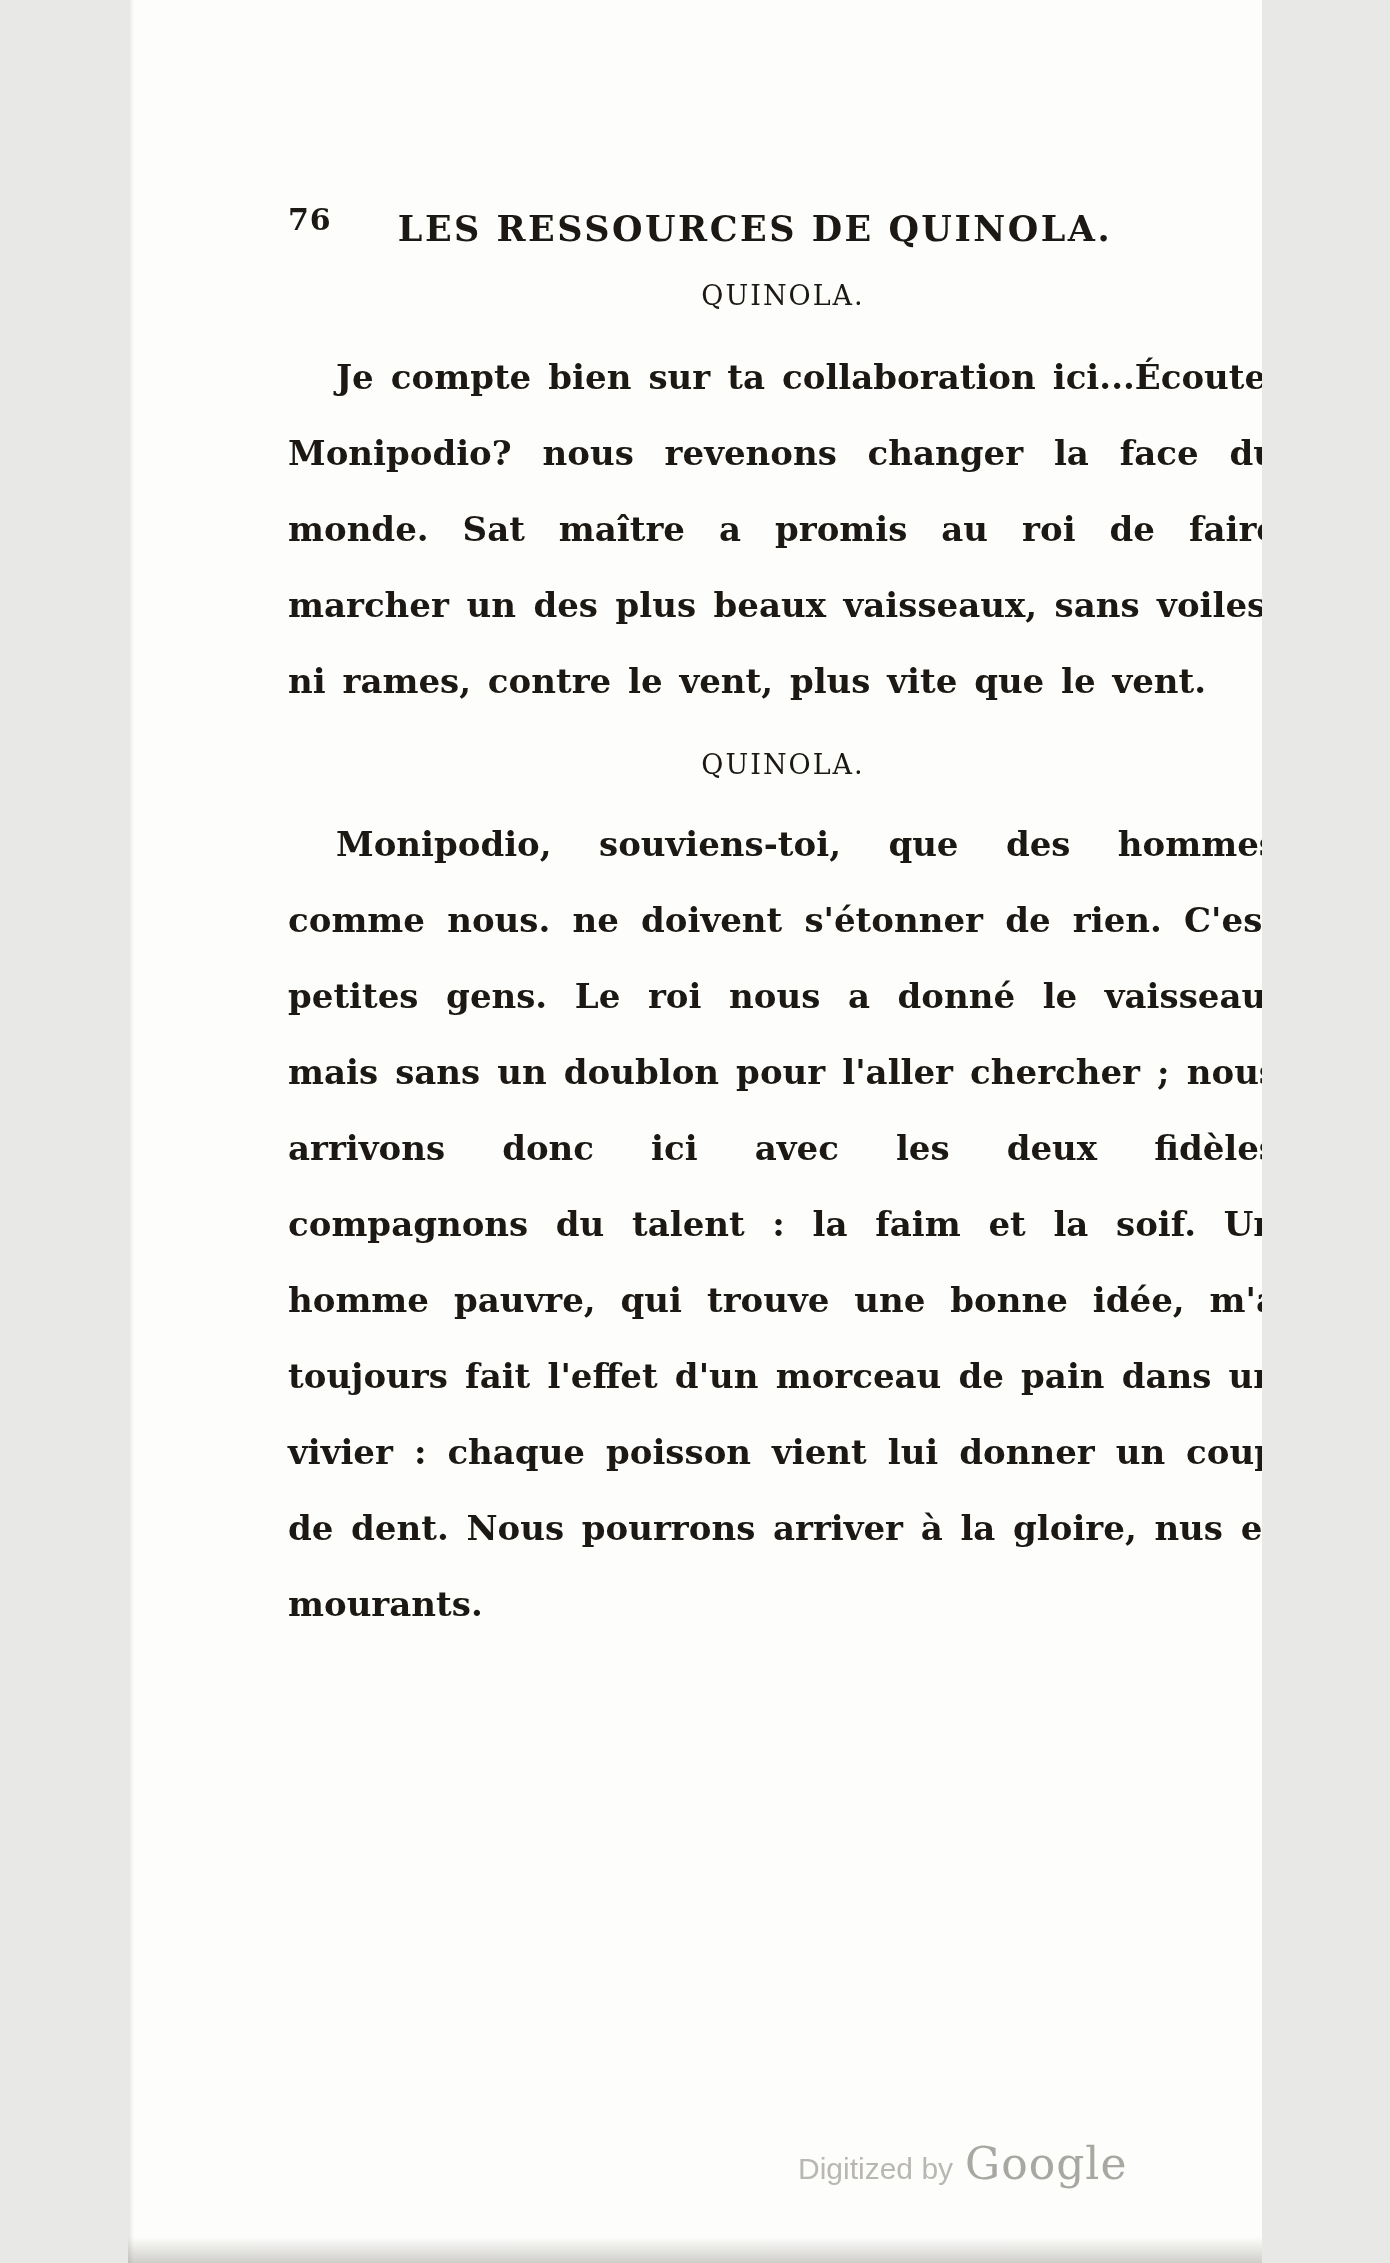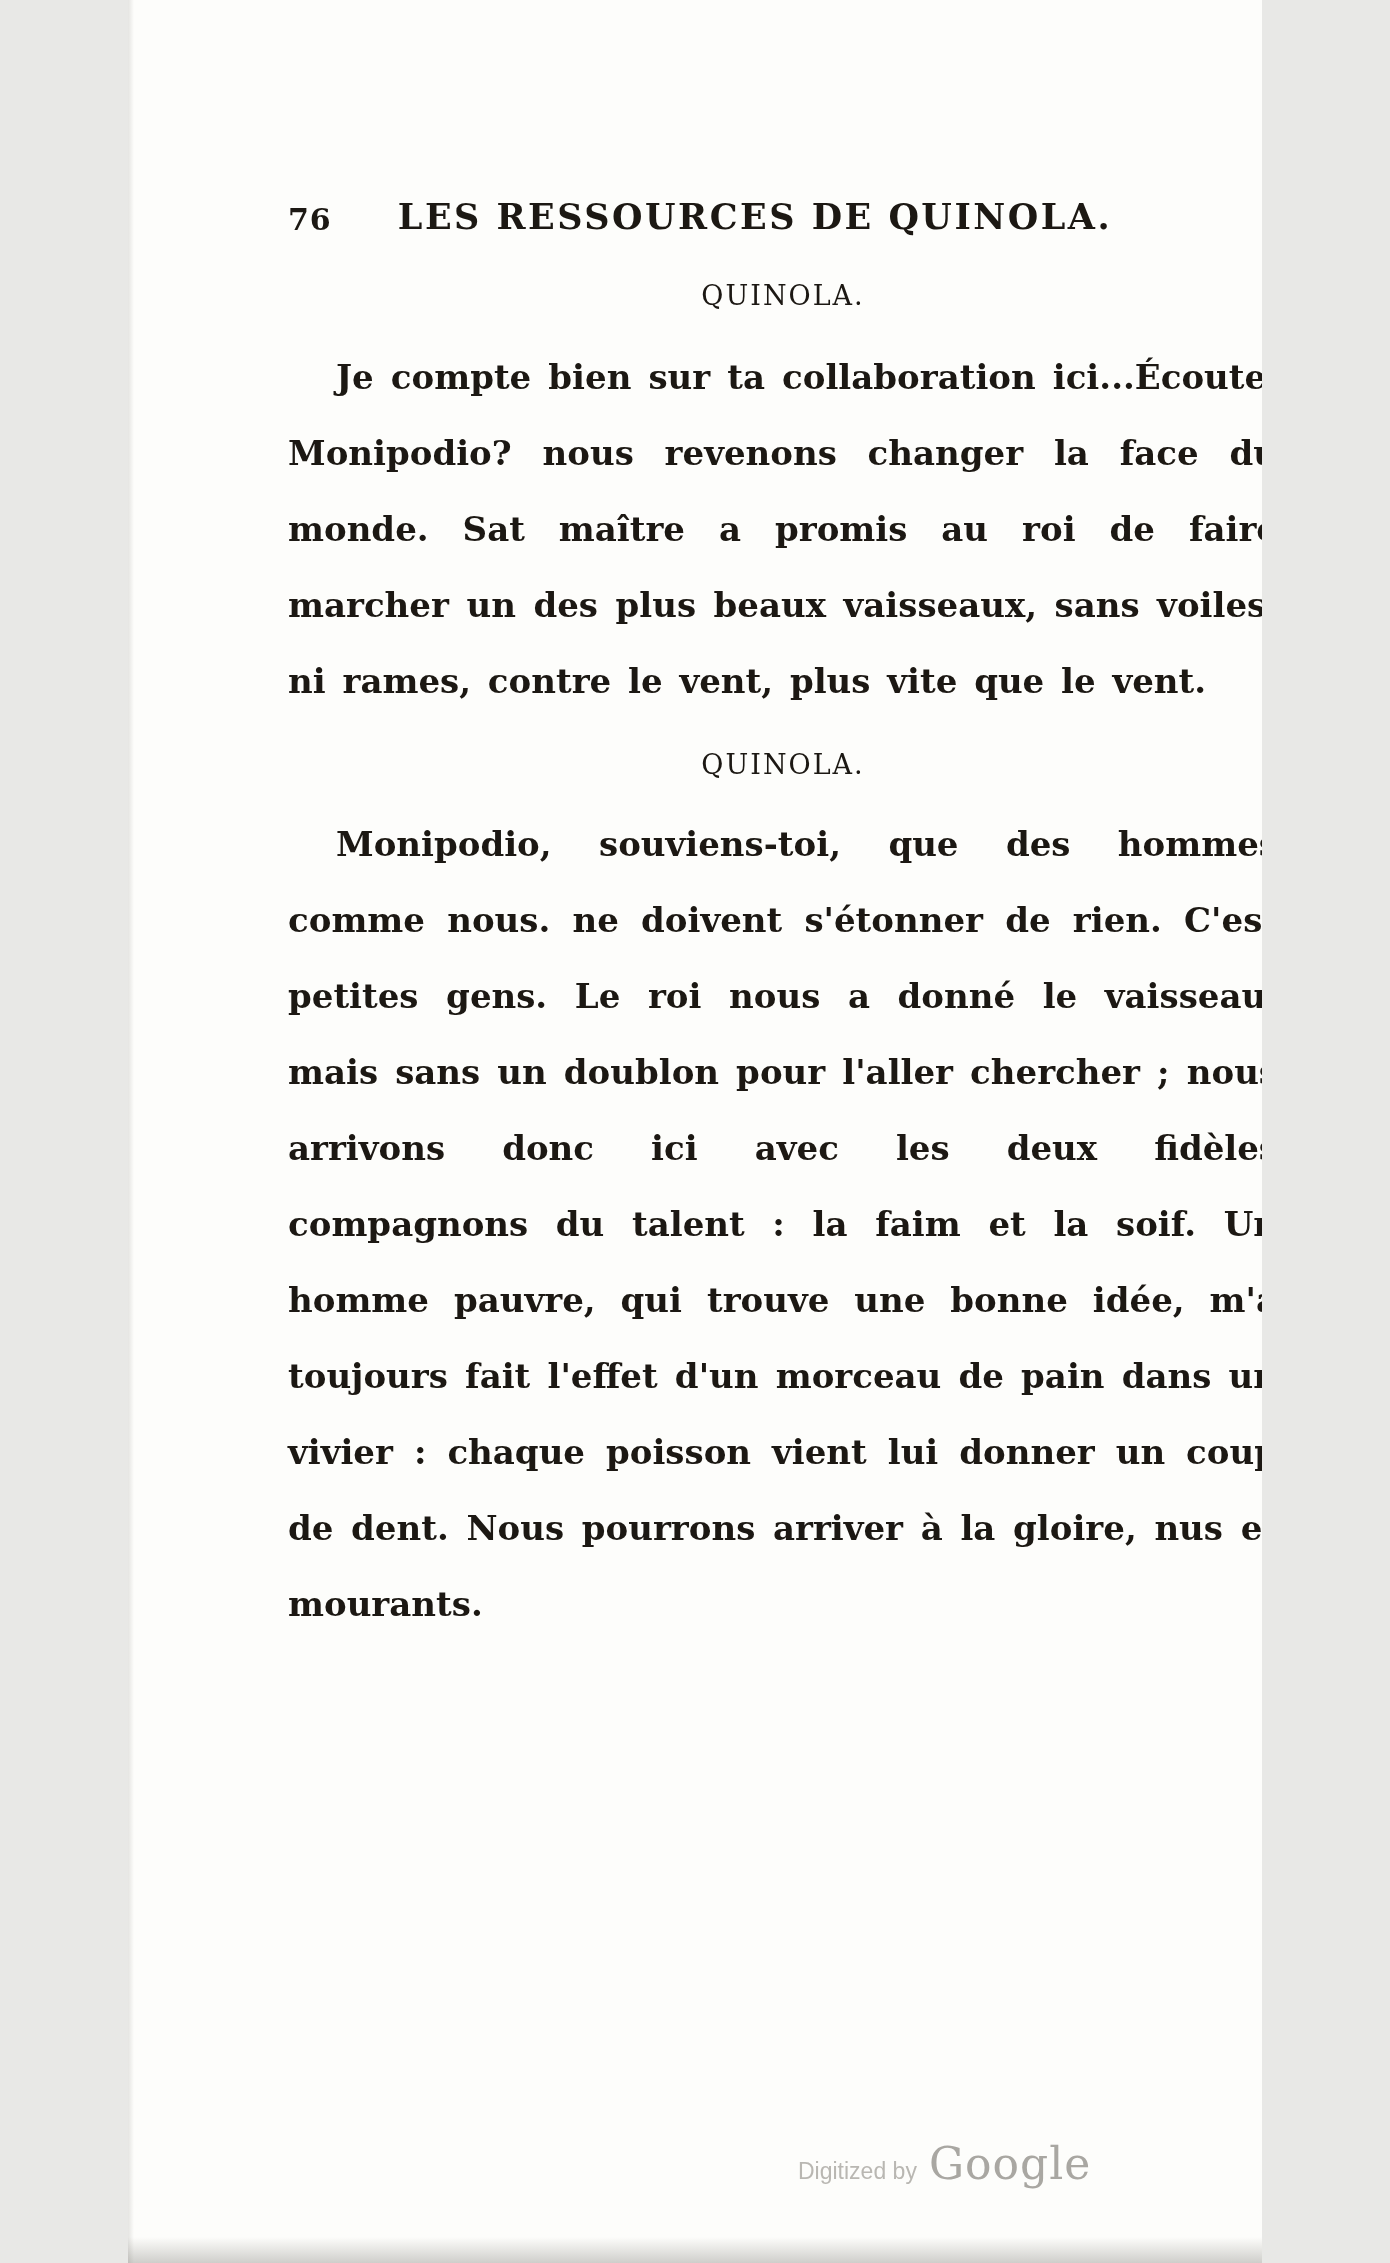--- a/index.html
+++ b/index.html
@@ -44,21 +44,21 @@
     top: 6px;
     font-size: 30px;
     font-weight: 700;
     letter-spacing: 1px;
   }
   .running-title {
     position: absolute;
     left: 4px;
     right: 60px;
     top: 0;
-    margin: 0;
+    margin: 12px;
     text-align: center;
     font-size: 35px;
     font-weight: 700;
     letter-spacing: 2.5px;
     white-space: nowrap;
   }
 
   .text-block {
     position: absolute;
     top: 280px;
@@ -104,21 +104,21 @@
   .footer {
     position: absolute;
     left: 670px;
     top: 2138px;
     display: flex;
     align-items: baseline;
     gap: 12px;
   }
   .digitized-label {
     font-family: "Liberation Sans", sans-serif;
-    font-size: 23px;
+    font-size: 30px;
     color: #b9b7b2;
   }
   .google-wordmark {
     font-family: "DejaVu Serif", serif;
     font-size: 44px;
     color: #a9a7a2;
     letter-spacing: 1px;
   }
 </style>
 </head>

